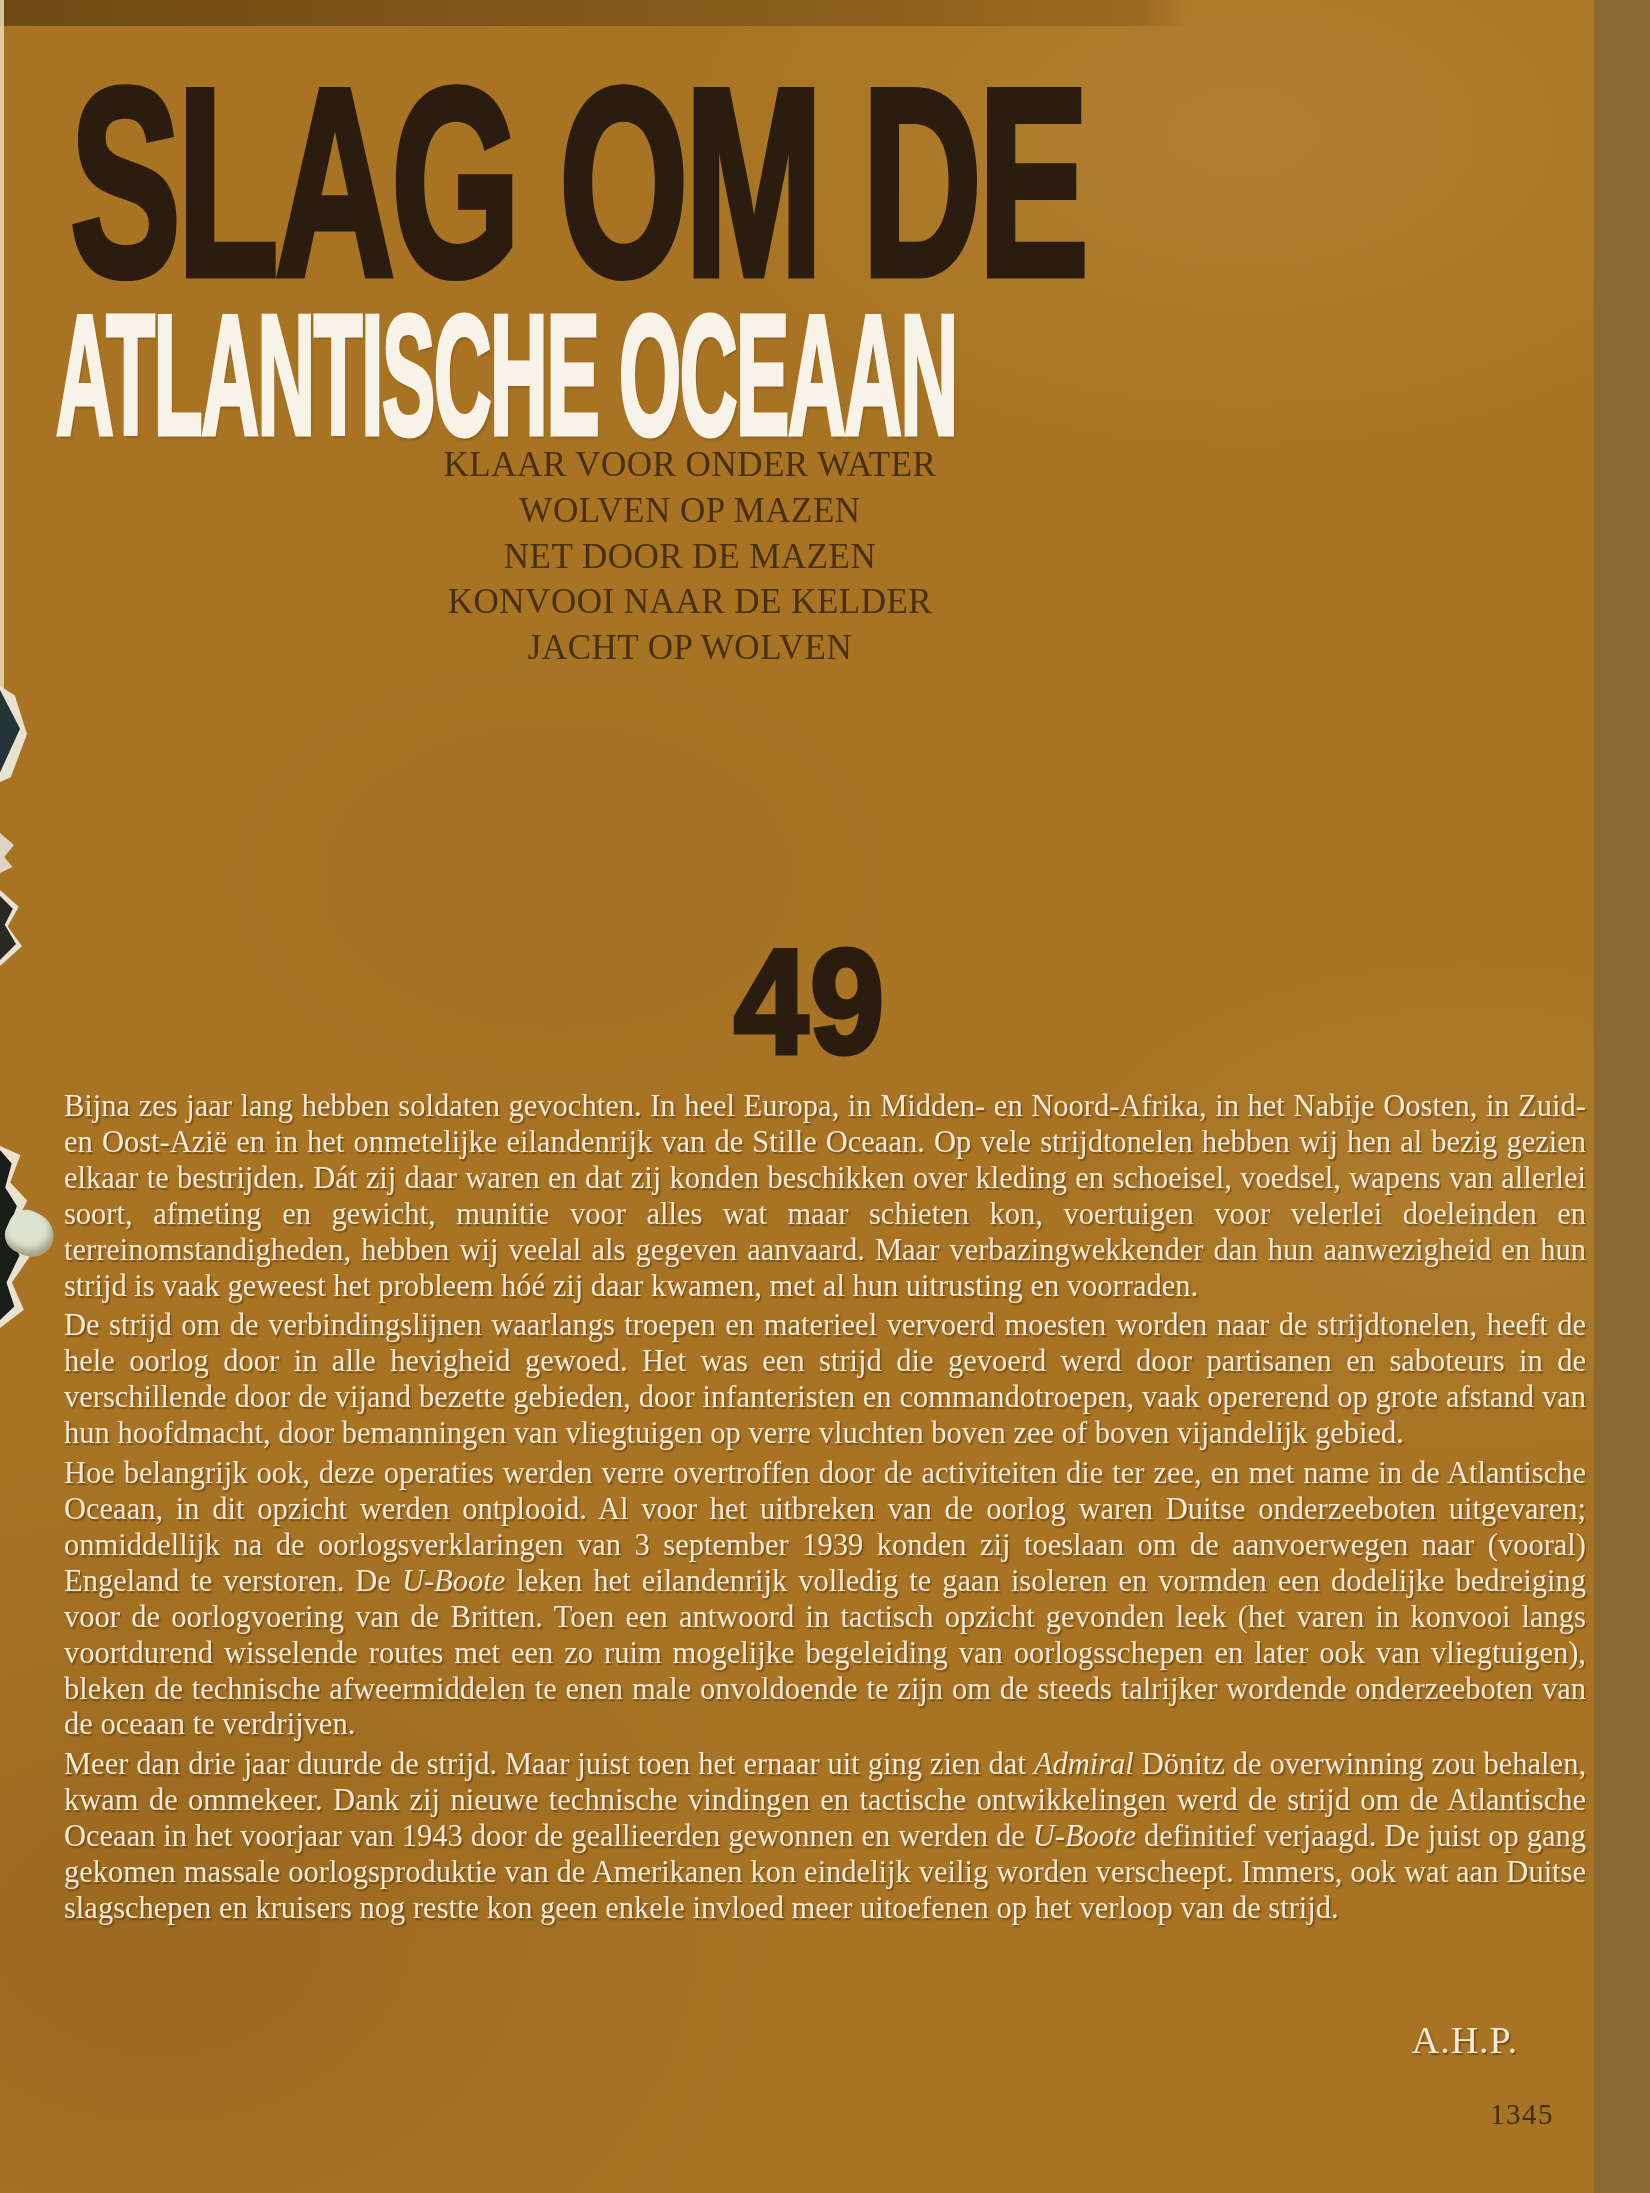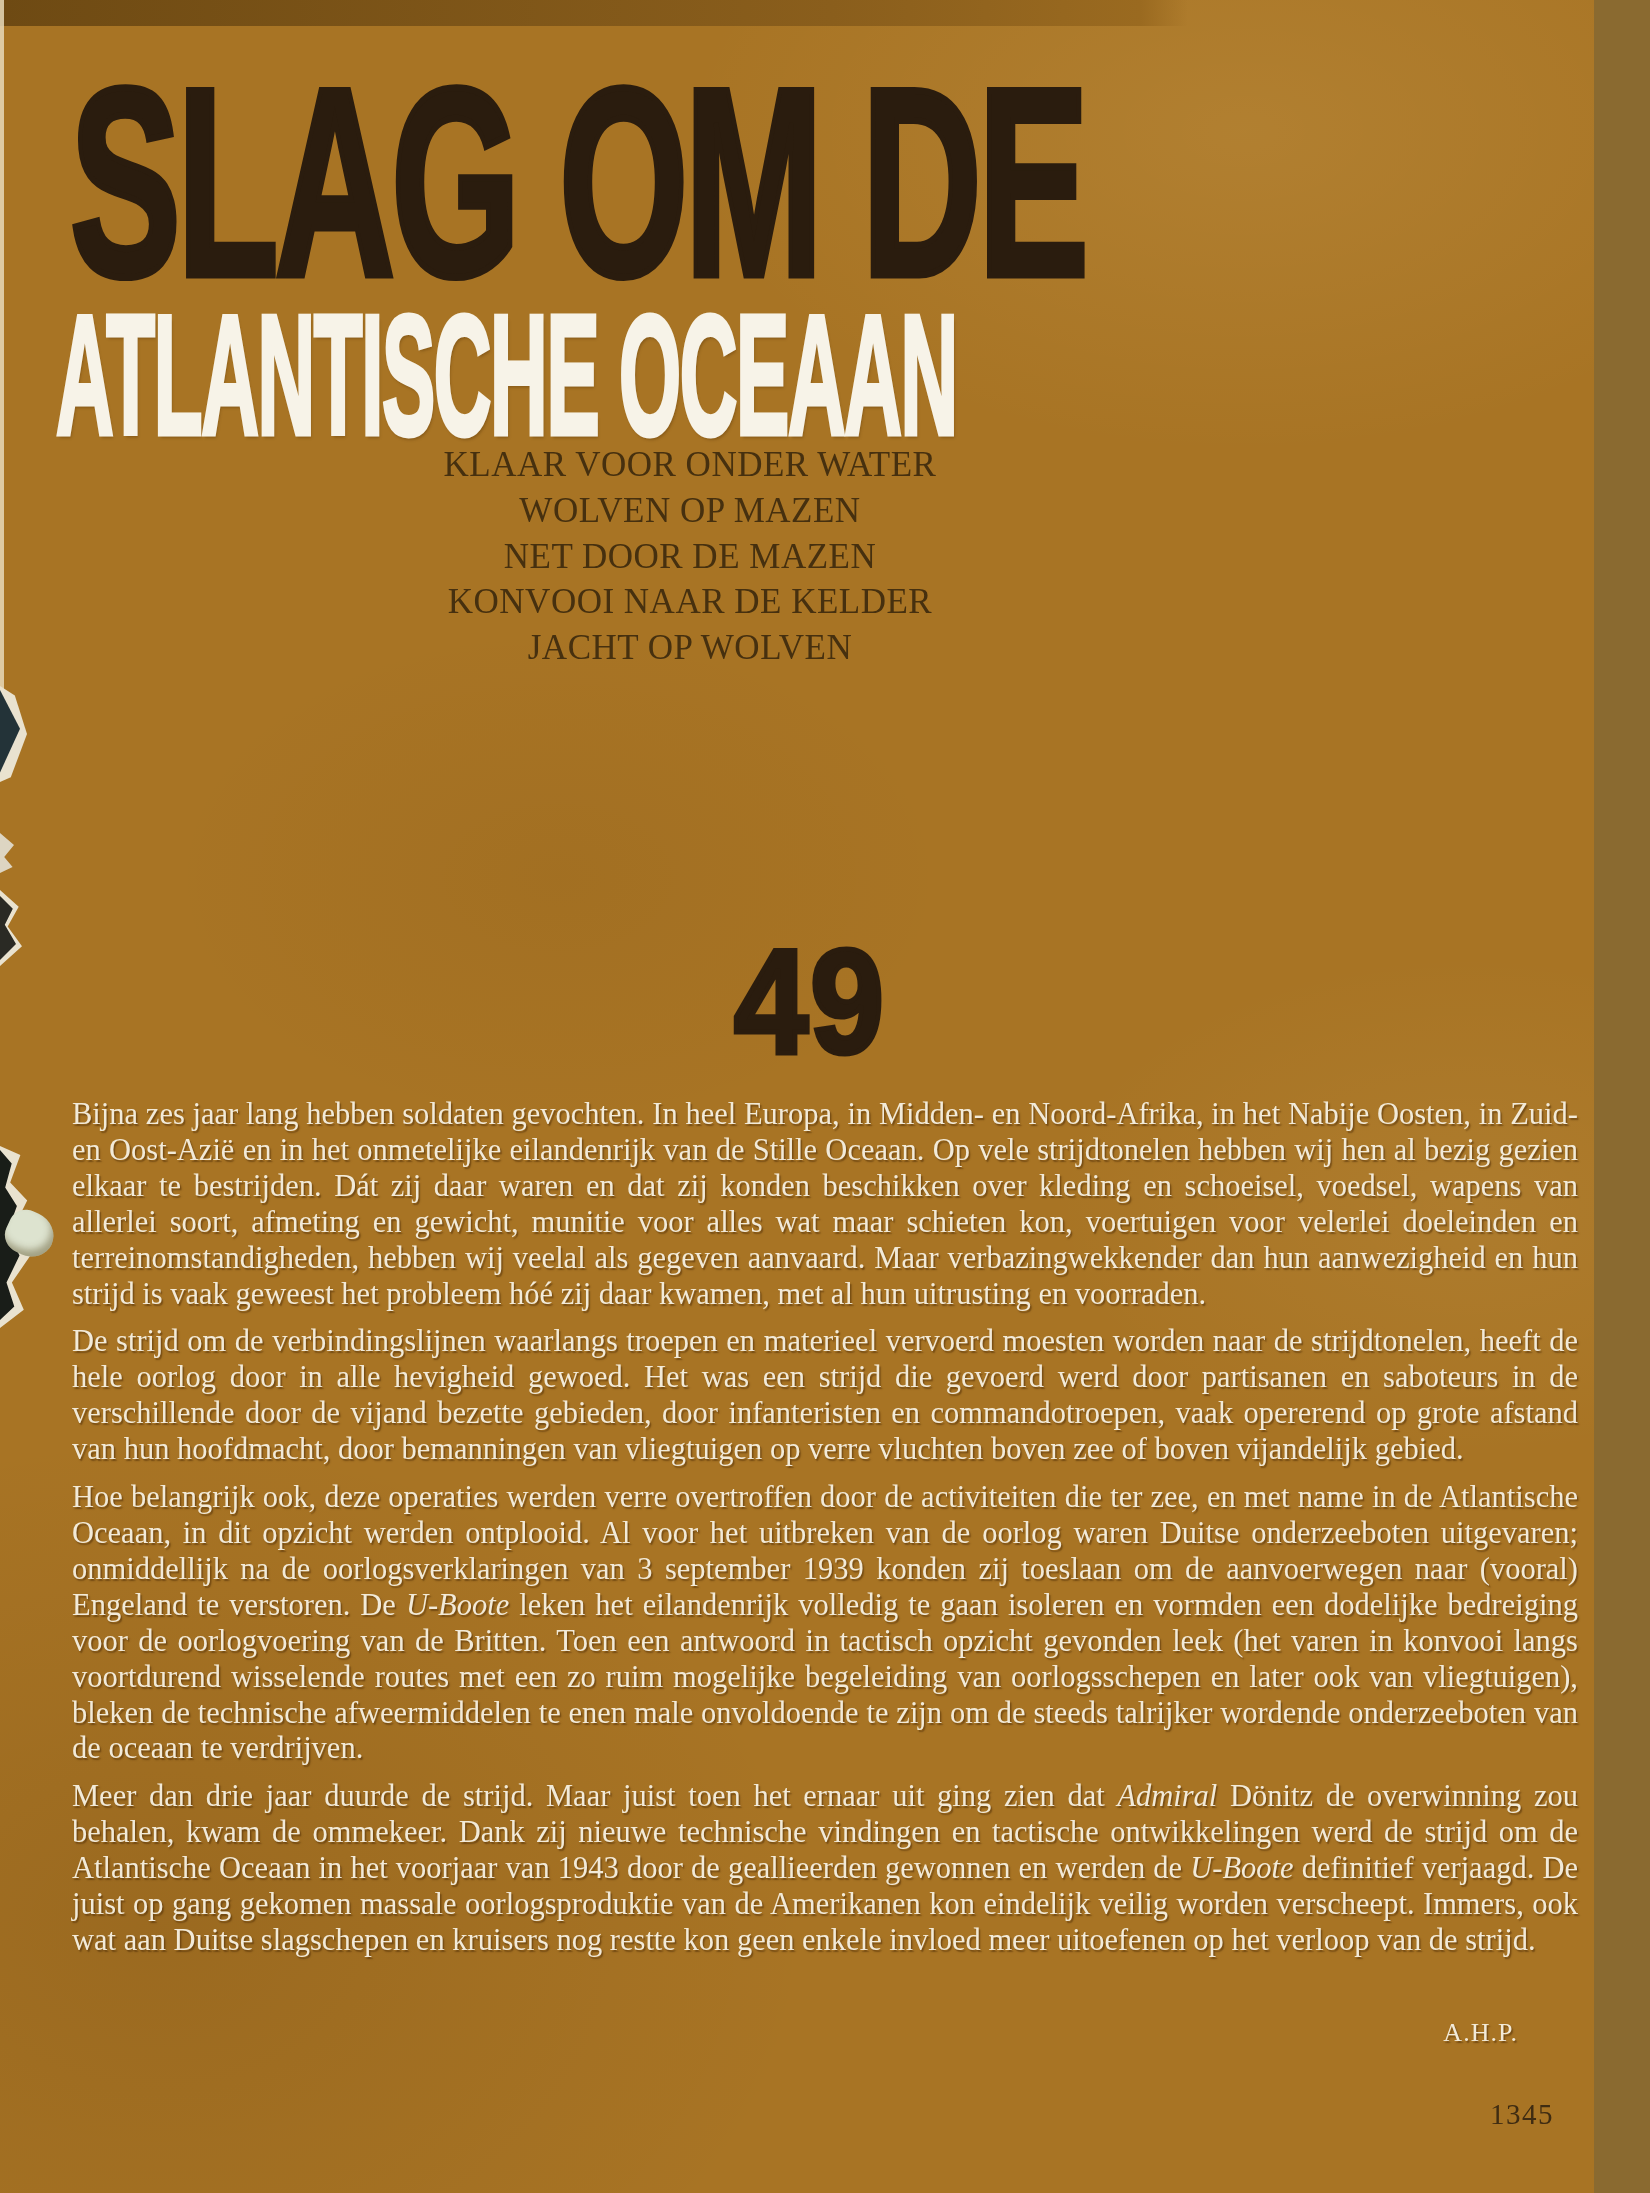--- a/index.html
+++ b/index.html
@@ -101,28 +101,28 @@
     position: absolute;
     left: 60px; top: 1085px;
     width: 1530px;
     font-family: "Liberation Serif", serif;
     font-size: 30.5px;
     line-height: 35.9px;
     text-align: justify;
     color: #f2ead8;
     text-shadow: 1.5px 2px 1.5px rgba(72,40,4,0.55);
   }
-  .body-text p { margin: 12px; }
+  .body-text p { margin: 4px; }
   .body-text em { }
 
   .signature {
     position: absolute;
     right: 76px; top: 2018px;
     font-family: "Liberation Serif", serif;
-    font-size: 26px;
+    font-size: 38px;
     letter-spacing: 1px;
     color: #f2ead8;
     text-shadow: 1.5px 2px 1.5px rgba(72,40,4,0.55);
   }
 
   .pagenum {
     position: absolute;
     right: 40px; top: 2098px;
     font-family: "Liberation Serif", serif;
     font-size: 29px;

